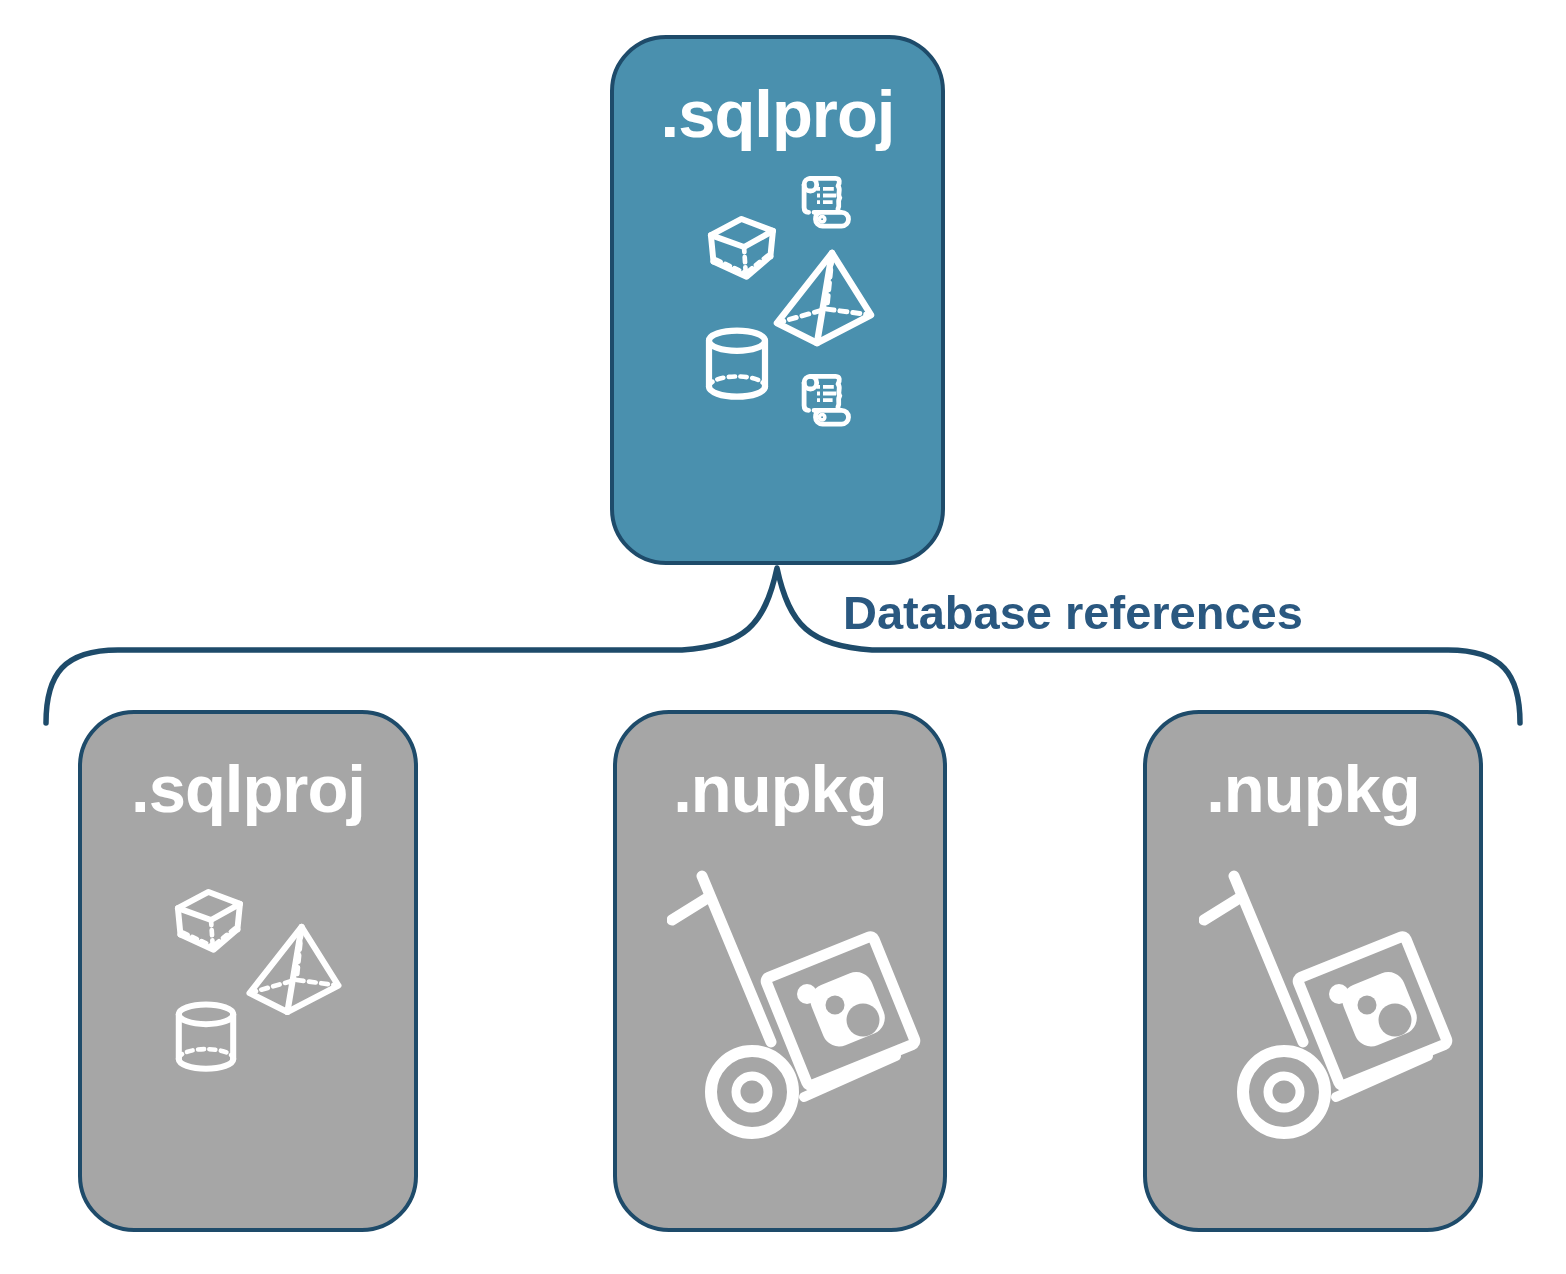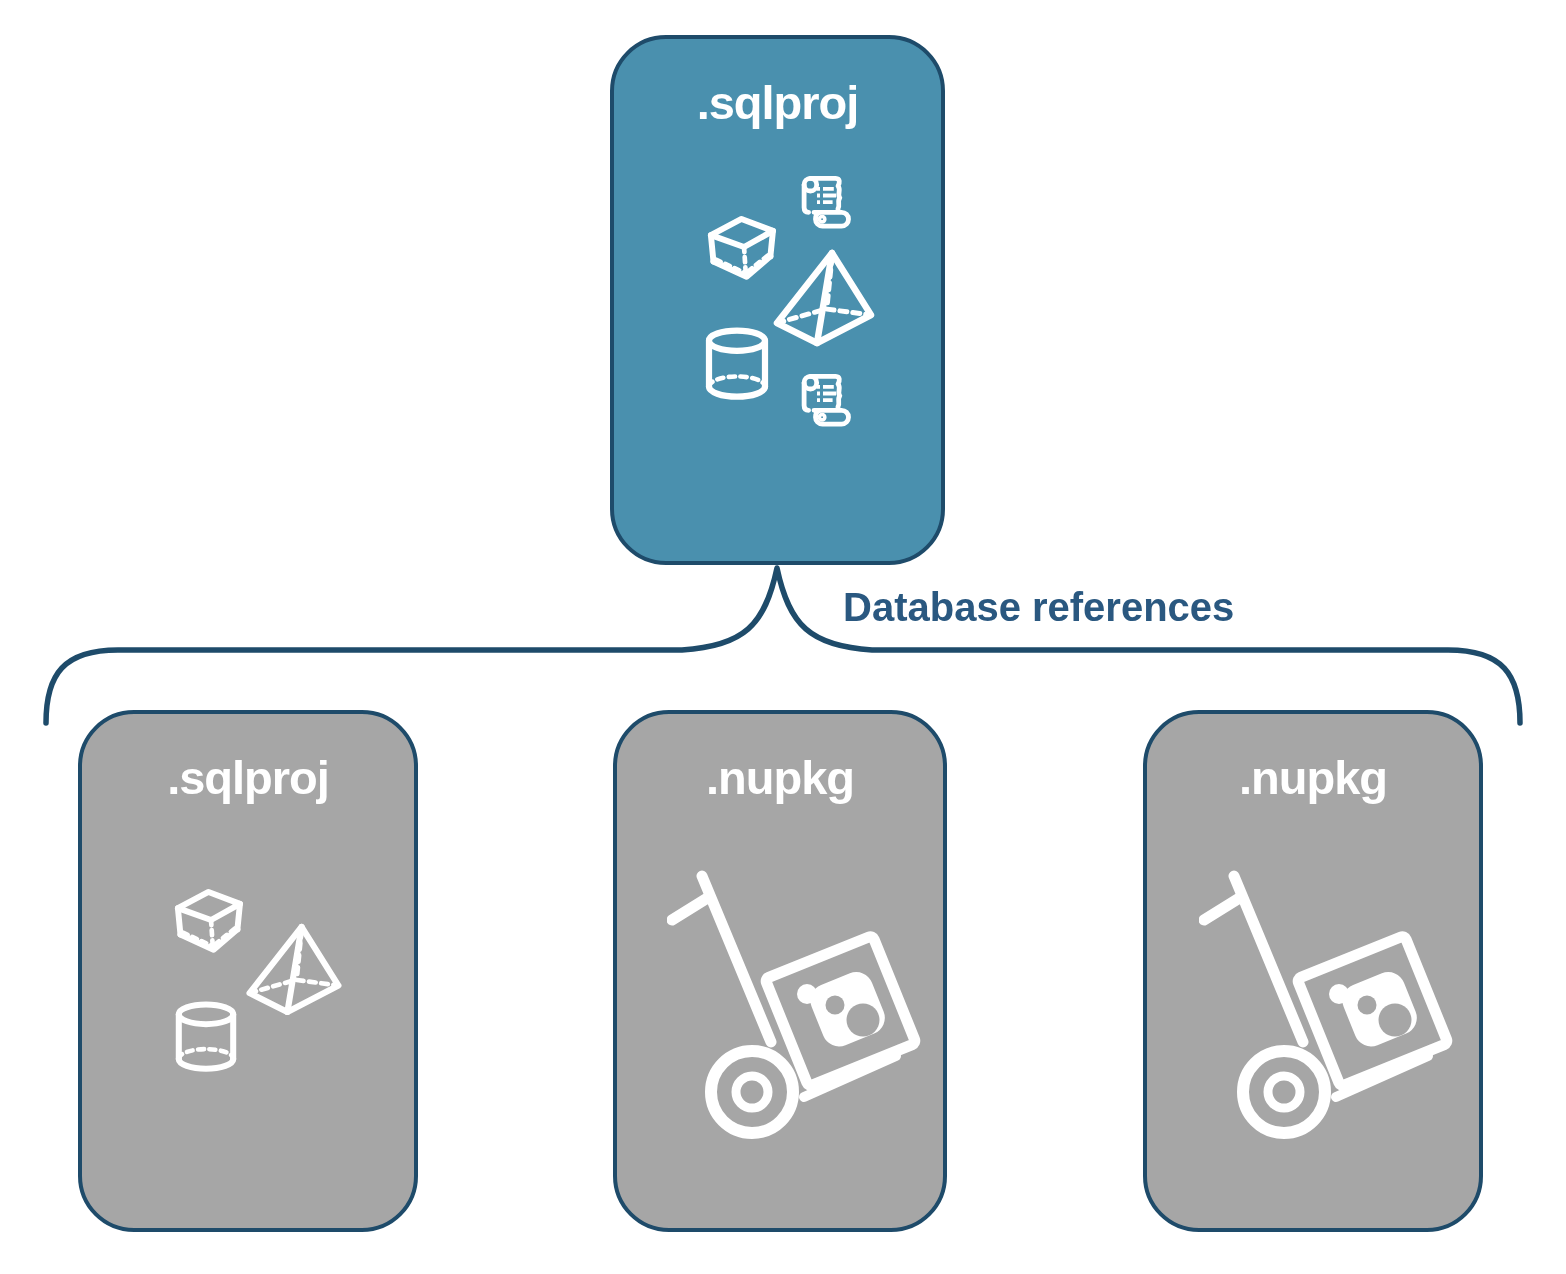--- a/index.html
+++ b/index.html
@@ -17,37 +17,37 @@
     border-radius: 56px;
     box-sizing: border-box;
   }
   .node-primary { background: #4a90ae; }
   .node-reference { background: #a6a6a6; }
   .node-label {
     position: absolute;
     left: 0; right: 0;
     top: 36px;
     text-align: center;
-    font-size: 47px;
+    font-size: 67px;
     font-weight: bold;
     color: #ffffff;
     letter-spacing: -1px;
   }
   .icon { position: absolute; }
   .brace-svg {
     position: absolute;
     left: 0; top: 0;
     width: 1566px; height: 1274px;
     pointer-events: none;
   }
   .connector-label {
     position: absolute;
     left: 843px;
     top: 585px;
-    font-size: 40px;
+    font-size: 47px;
     font-weight: bold;
     color: #2a5880;
     white-space: nowrap;
   }
   .defs-hidden { position: absolute; width: 0; height: 0; overflow: hidden; }
 </style>
 </head>
 <body>
 
 <svg class="defs-hidden" aria-hidden="true">

